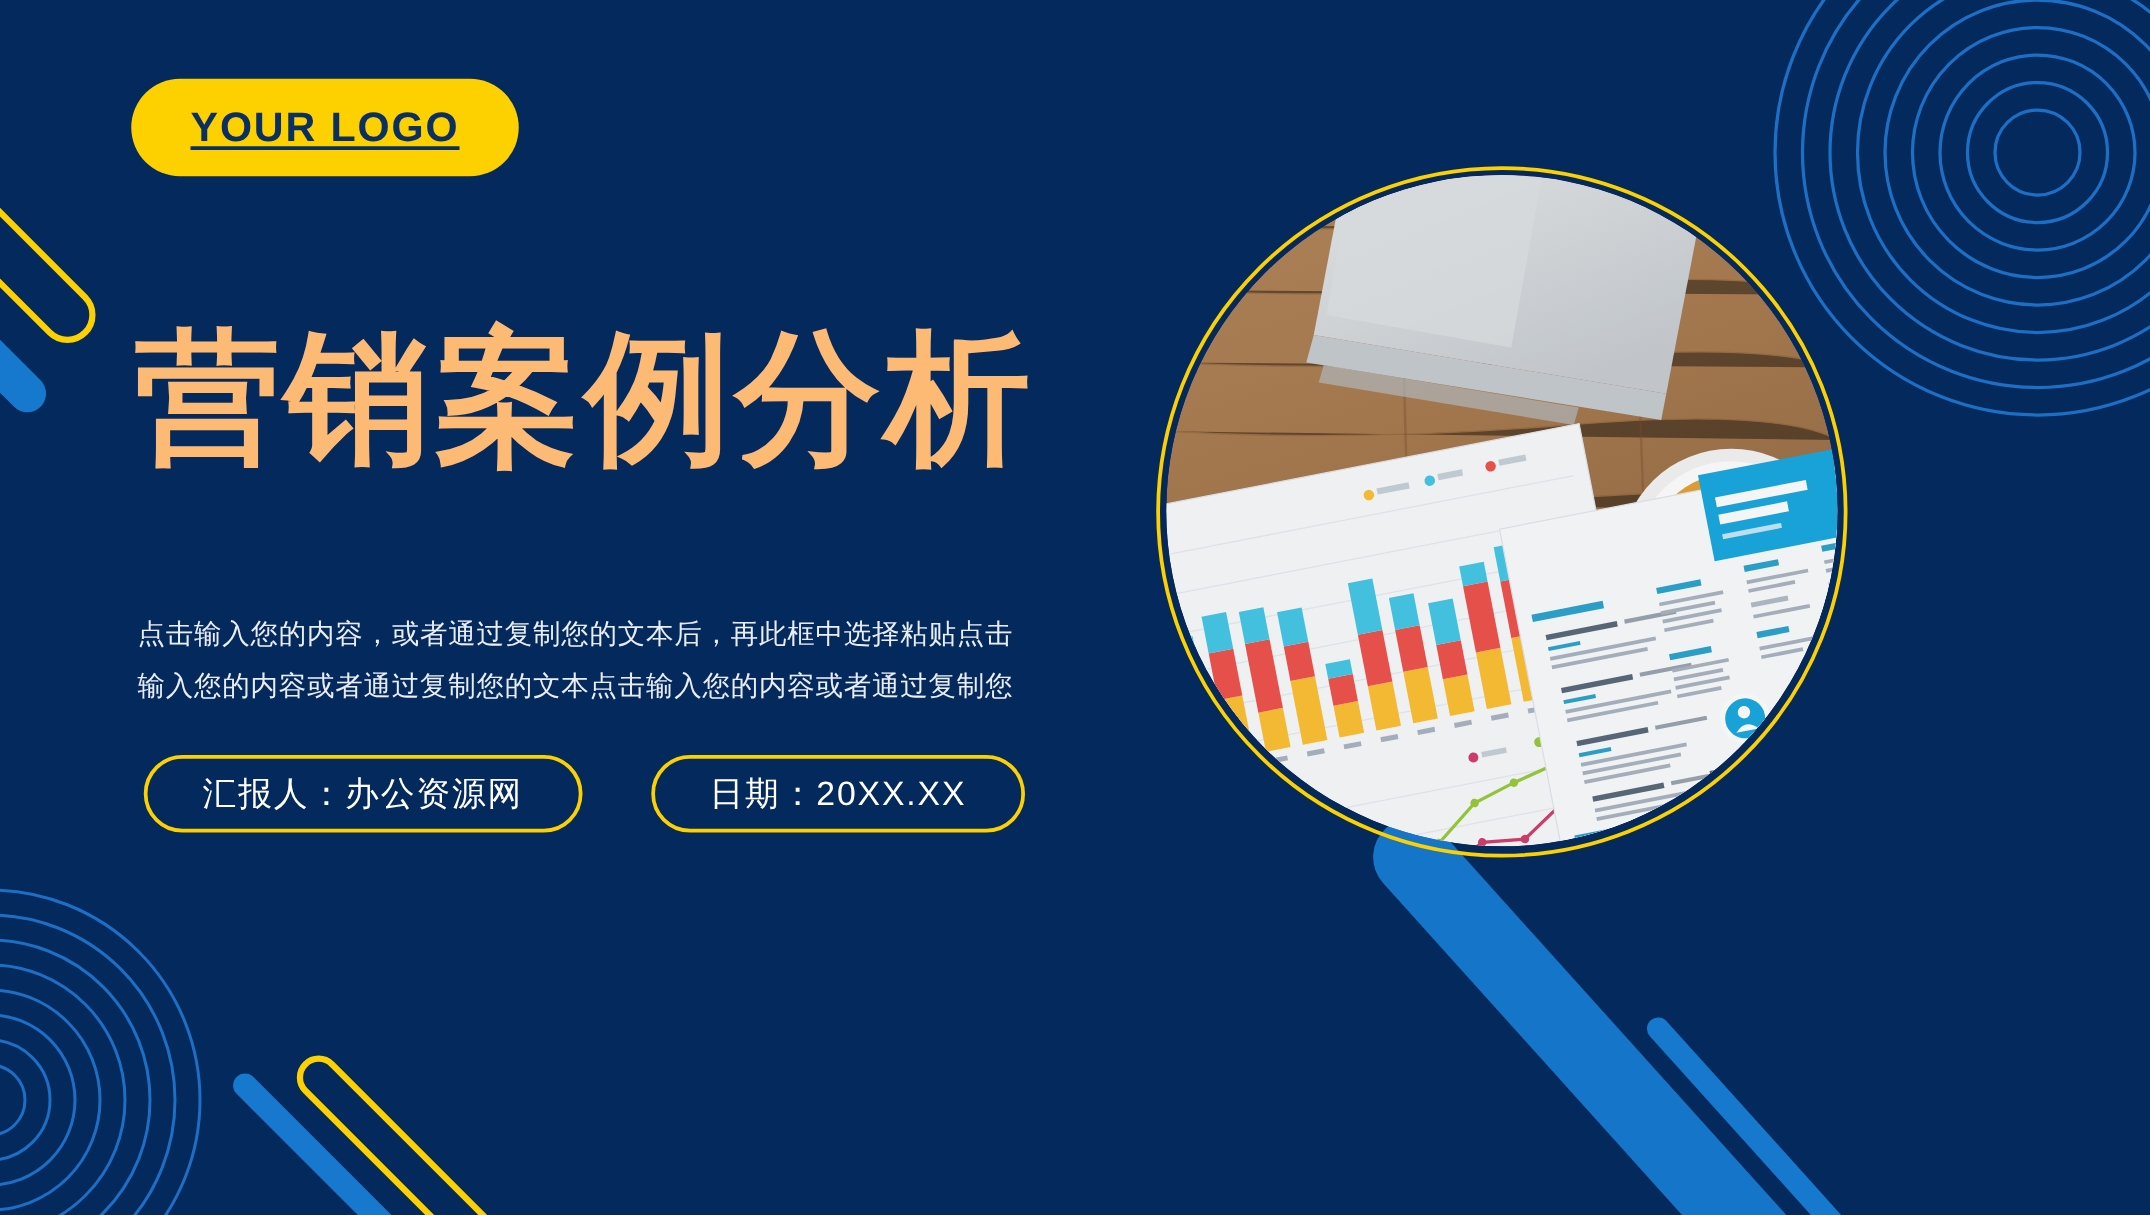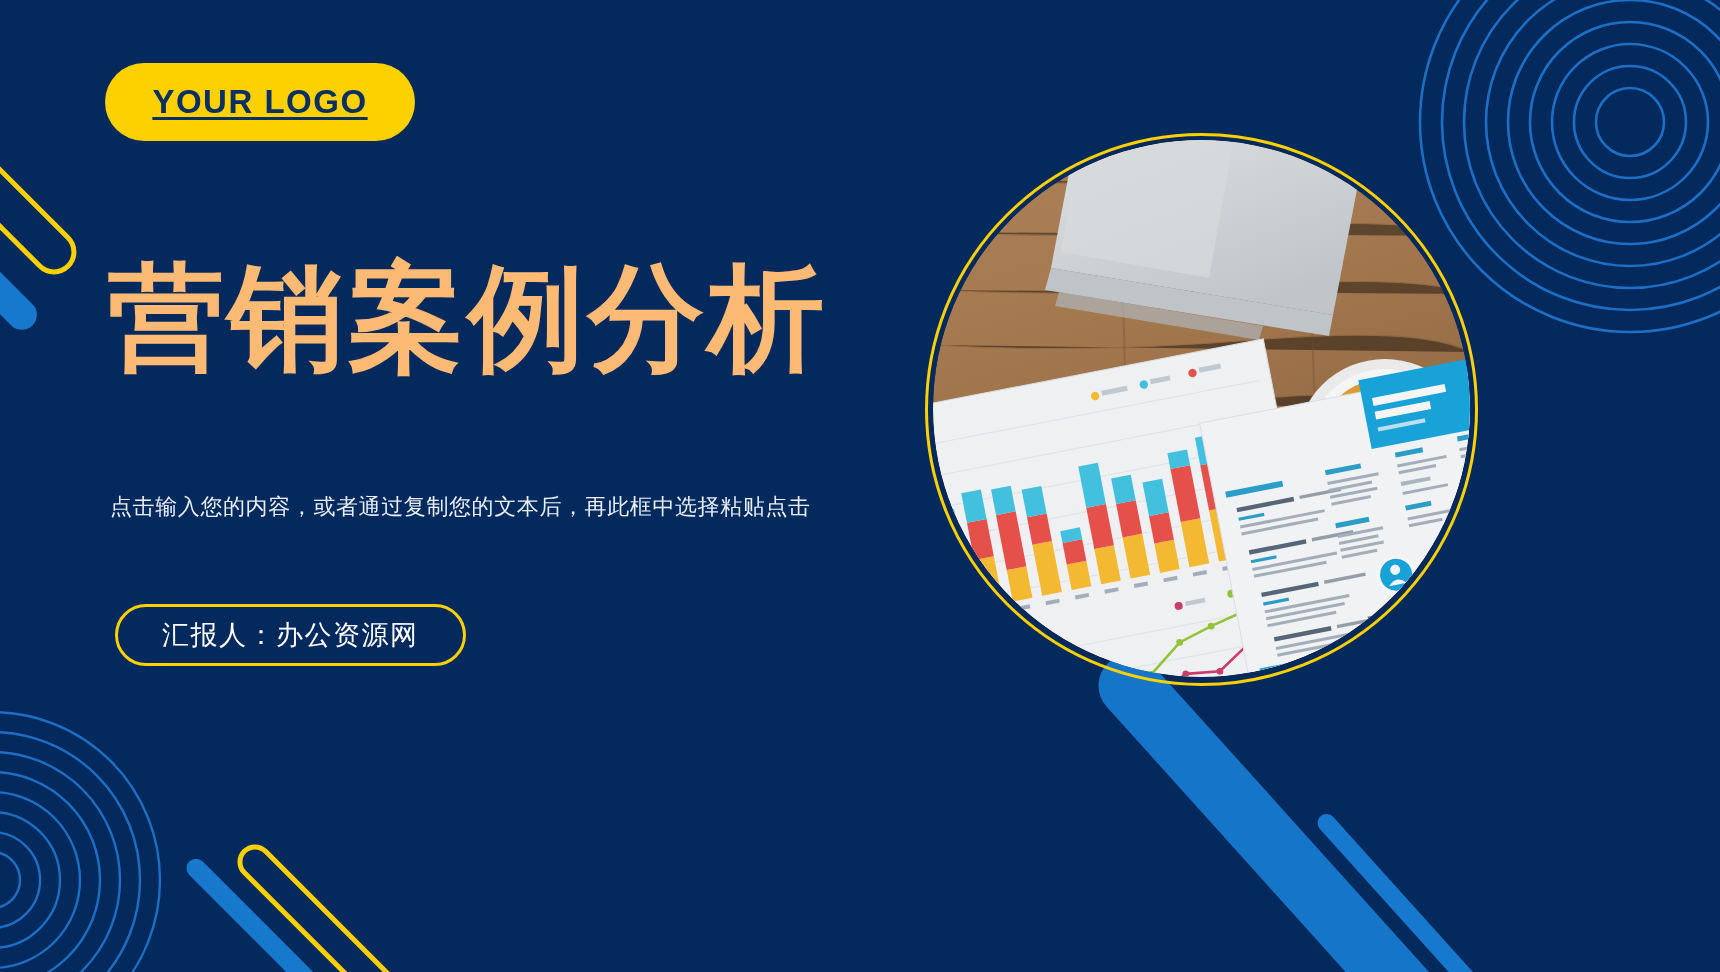--- a/index.html
+++ b/index.html
@@ -122,25 +122,29 @@
   </svg>
 
   <div id="logo-badge">
     <span id="logo-text">YOUR LOGO</span>
   </div>
 
   <h1 id="title">营销案例分析</h1>
 
   <div id="body-copy">
     <p>点击输入您的内容，或者通过复制您的文本后，再此框中选择粘贴点击</p>
+    <p>输入您的内容或者通过复制您的文本点击输入您的内容或者通过复制您</p>
   </div>
 
   <div id="meta-row">
     <div class="meta-pill">
       <span>汇报人：办公资源网</span>
+    </div>
+    <div class="meta-pill">
+      <span>日期：20XX.XX</span>
     </div>
   </div>
 
   <div id="photo-circle">
     <svg viewBox="0 0 537 537" width="537" height="537" xmlns="http://www.w3.org/2000/svg">
       <defs>
         <clipPath id="circClip">
             <circle cx="268.5" cy="268.5" r="268.5"></circle>
           </clipPath>
         <linearGradient id="woodG" x1="0" y1="0" x2="1" y2="1">

